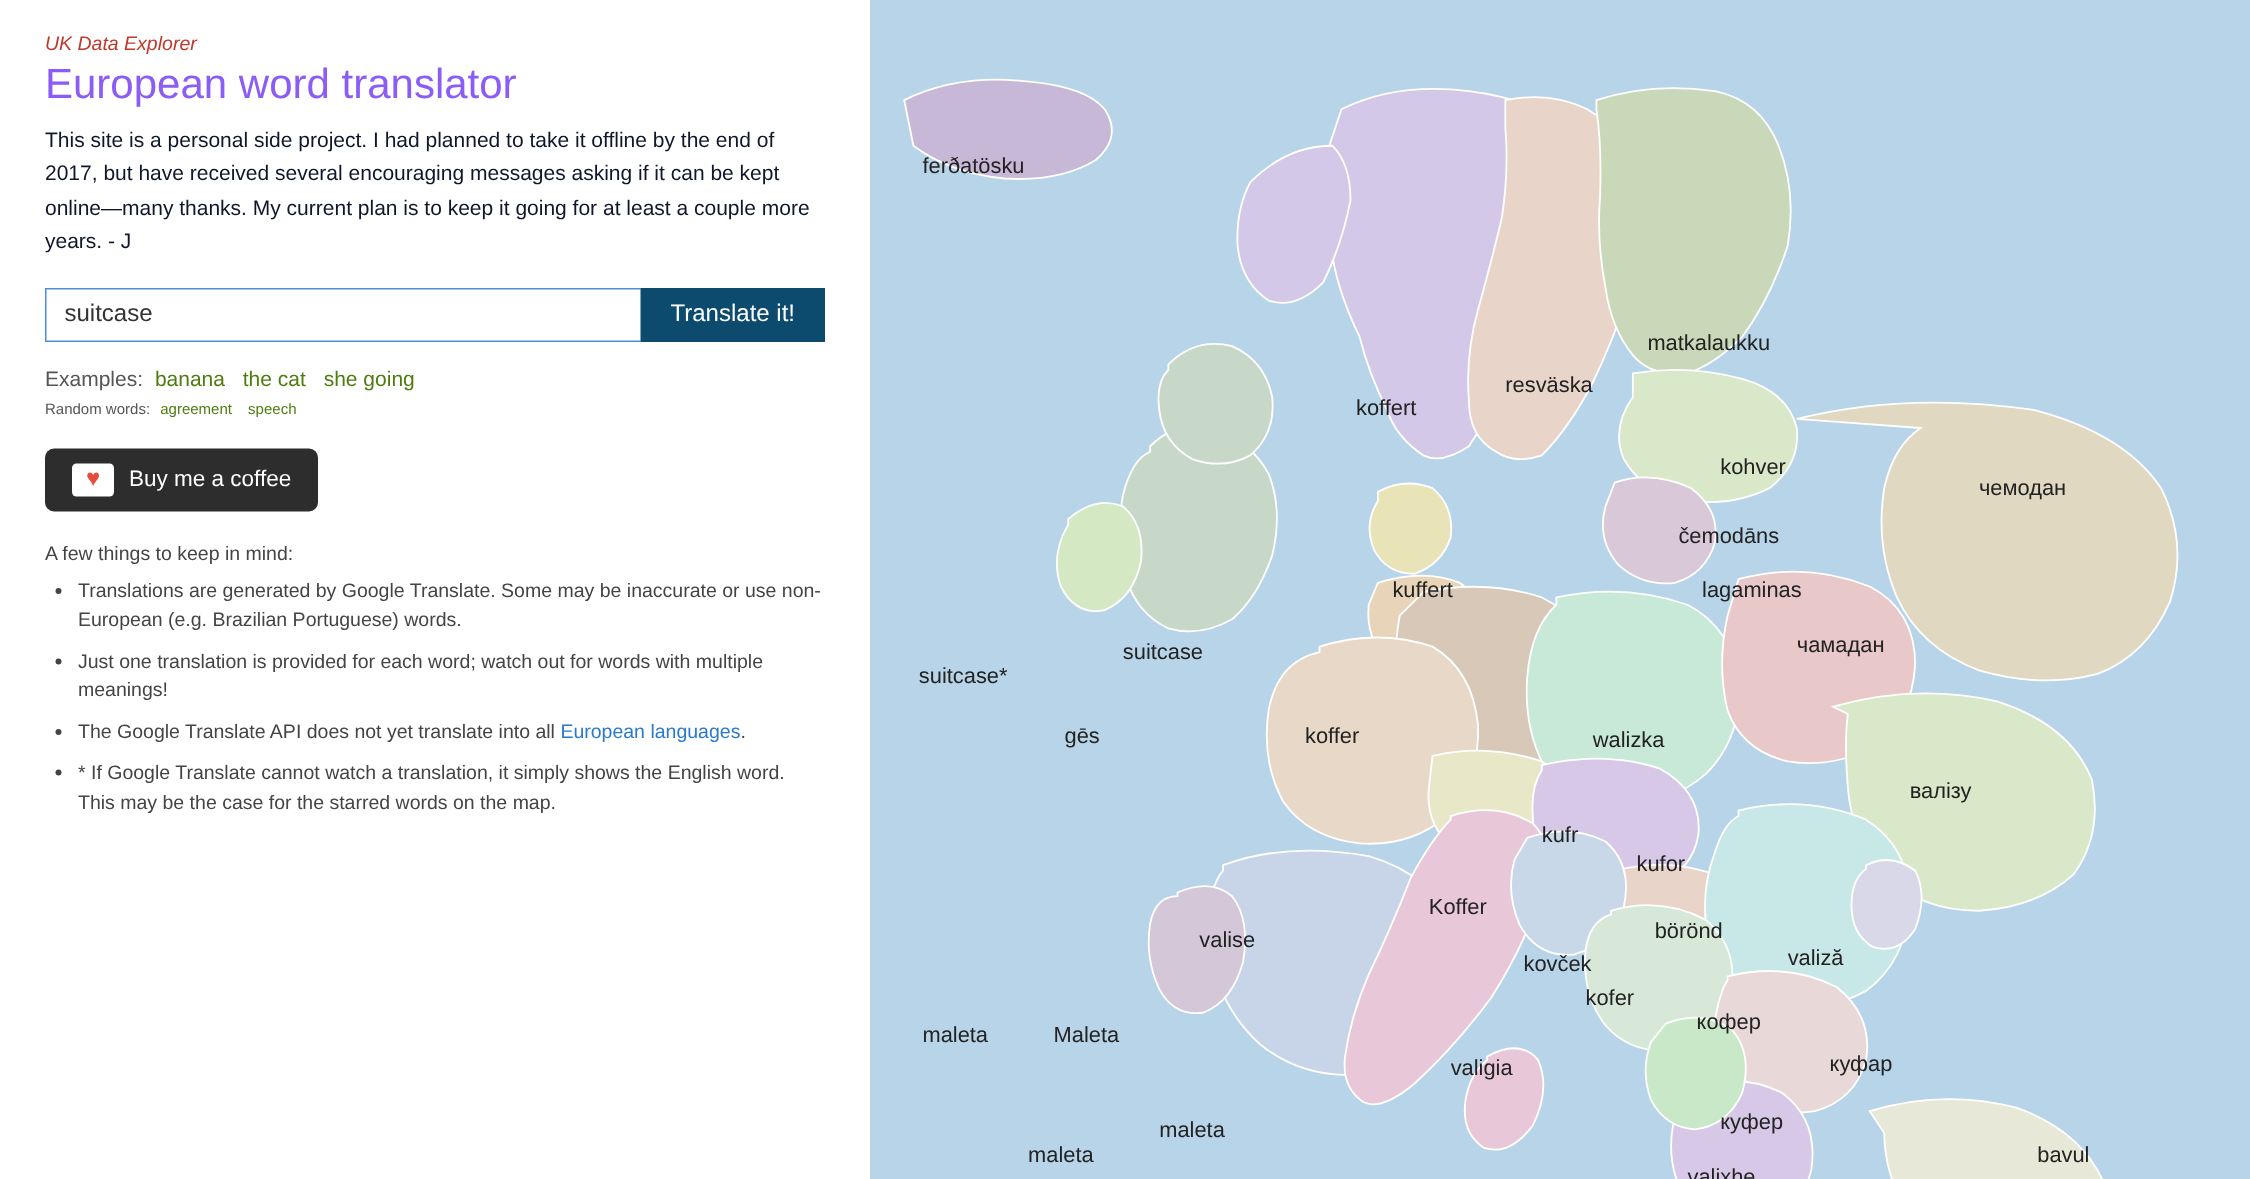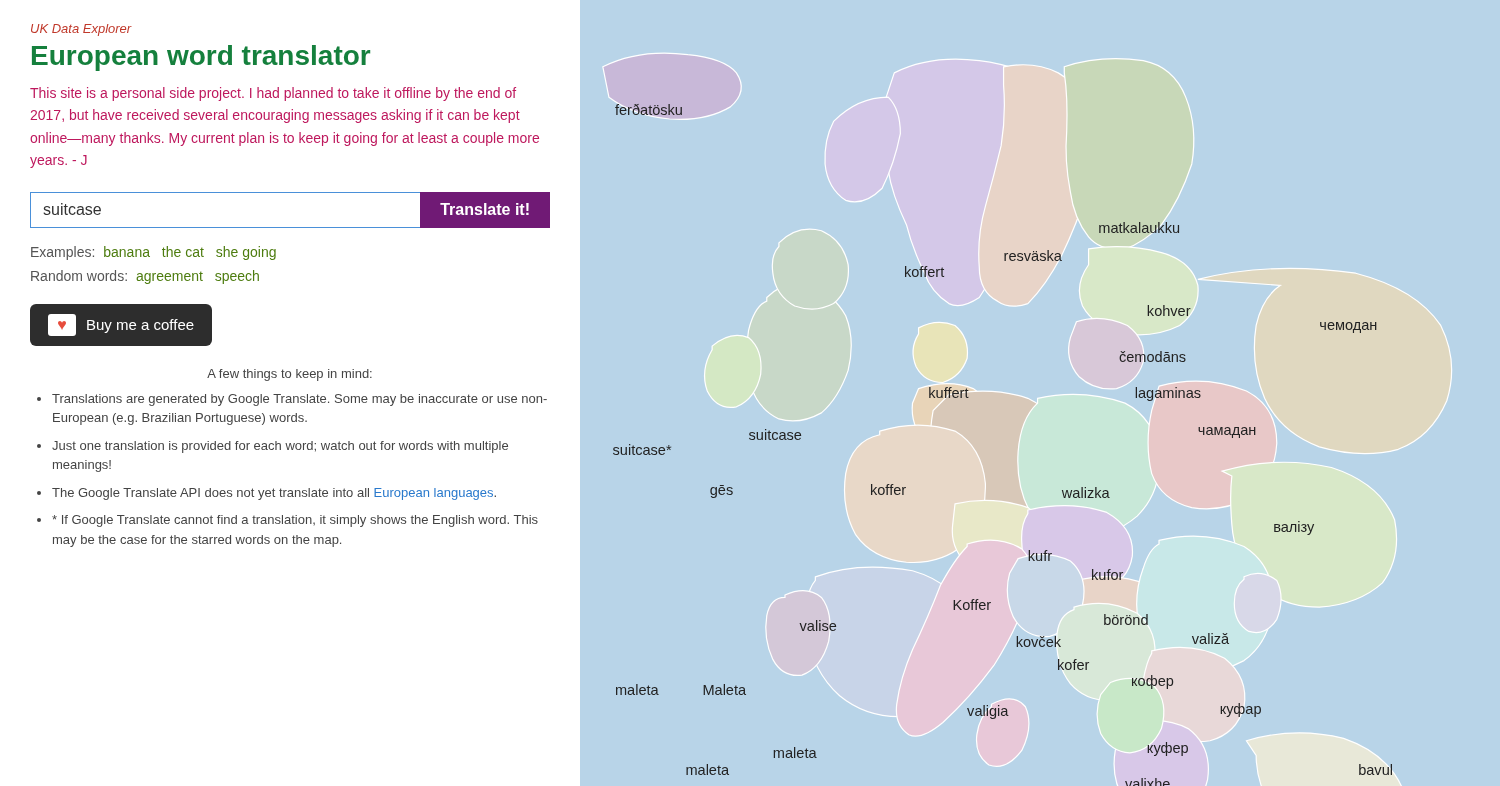--- a/index.html
+++ b/index.html
@@ -20,32 +20,32 @@
       flex-shrink: 0;
     }
     .site-link {
       color: #c0392b;
       text-decoration: none;
       font-size: 13px;
       font-style: italic;
     }
     .page-title {
       font-size: 28px;
-      font-weight: bold;
-      color: #15803d;
+      font-weight: normal;
+      color: #8b5cf6;
       margin: 4px 0 10px 0;
     }
     .subtitle {
       color: #555;
       font-size: 14px;
       margin-bottom: 18px;
       line-height: 1.5;
     }
     .description {
-      color: #be185d;
+      color: #0f172a;
       font-size: 14px;
       line-height: 1.6;
       margin-bottom: 20px;
     }
     .translate-form {
       display: flex;
       flex-direction: row;
       margin-bottom: 16px;
       gap: 0;
     }
@@ -53,40 +53,40 @@
       flex: 1;
       padding: 8px 12px;
       font-size: 16px;
       border: 1.5px solid #4a90d9;
       border-right: none;
       outline: none;
       color: #333;
       background: #fff;
     }
     .translate-btn {
-      background: #701a75;
+      background: #0c4a6e;
       color: #fff;
       border: none;
       padding: 8px 20px;
       font-size: 16px;
-      font-weight: bold;
+      font-weight: normal;
       cursor: pointer;
     }
     .examples-row {
       font-size: 14px;
       margin-bottom: 8px;
       color: #555;
     }
     .examples-row a, .random-row a {
       color: #4d7c0f;
       text-decoration: none;
       margin: 0 4px;
     }
     .random-row {
-      font-size: 14px;
+      font-size: 10px;
       color: #555;
       margin-bottom: 20px;
     }
     .coffee-btn {
       display: inline-flex;
       align-items: center;
       background: #2d2d2d;
       color: #fff;
       border: none;
       border-radius: 6px;
@@ -113,21 +113,20 @@
     }
     .notes-section {
       font-size: 13px;
       color: #444;
     }
     .notes-title {
       font-size: 13px;
       color: #444;
       margin-bottom: 8px;
       font-weight: normal;
-      text-align: center;
     }
     .notes-list {
       list-style: disc;
       padding-left: 22px;
     }
     .notes-list li {
       margin-bottom: 8px;
       line-height: 1.5;
     }
     .notes-list a {
@@ -191,21 +190,21 @@
       <li>
         <span>Translations are generated by Google Translate. Some may be inaccurate or use non-European (e.g. Brazilian Portuguese) words.</span>
       </li>
       <li>
         <span>Just one translation is provided for each word; watch out for words with multiple meanings!</span>
       </li>
       <li>
         <span>The Google Translate API does not yet translate into all <a href="#">European languages</a>.</span>
       </li>
       <li>
-        <span>* If Google Translate cannot find a translation, it simply shows the English word. This may be the case for the starred words on the map.</span>
+        <span>* If Google Translate cannot watch a translation, it simply shows the English word. This may be the case for the starred words on the map.</span>
       </li>
     </ul>
   </div>
 </div>
 
 <div class="map-panel">
   <svg viewBox="590 0 760 786" preserveAspectRatio="xMidYMid slice">
 
     <rect x="590" y="0" width="760" height="786" fill="#b8d4e8"></rect>
 

